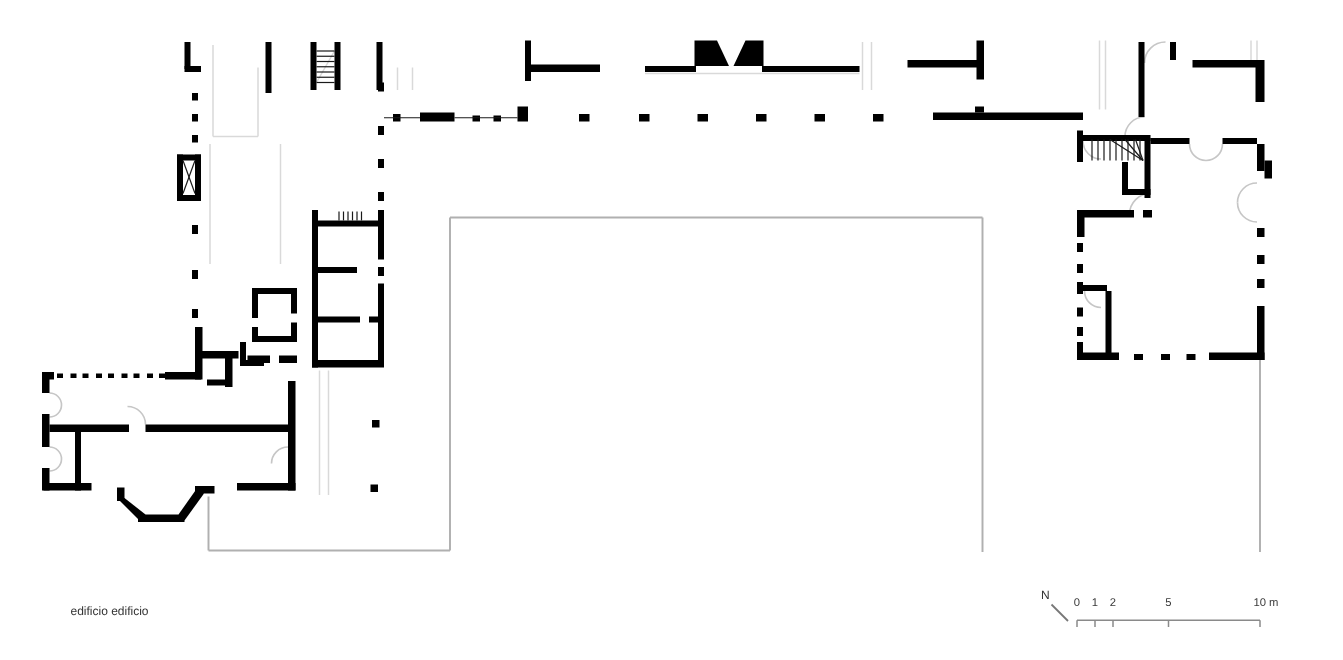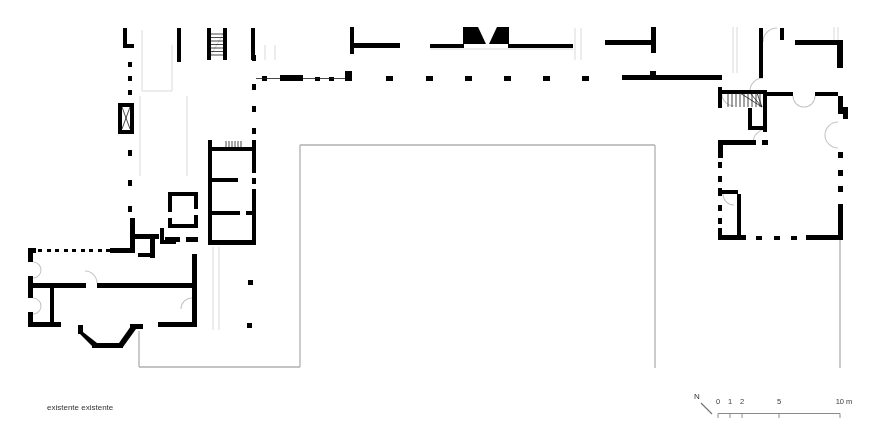--- a/index.html
+++ b/index.html
@@ -230,16 +230,16 @@
         <line x1="779" y1="413.5" x2="779" y2="418" stroke="#8a8a8a" stroke-width="1"></line>
         <text x="779" y="404" text-anchor="middle" font-family="Liberation Sans, sans-serif" font-size="7.5" fill="#3a3a3a">5</text>
         <line x1="840" y1="413.5" x2="840" y2="418" stroke="#8a8a8a" stroke-width="1"></line>
         <text x="844" y="404" text-anchor="middle" font-family="Liberation Sans, sans-serif" font-size="7.5" fill="#3a3a3a">10 m</text>
       </g>
     <g>
         <line x1="701" y1="403" x2="712" y2="414" stroke="#777" stroke-width="1.2"></line>
       </g>
   </svg>
 
-  <div class="tiny-label" style="left:47px;top:403px;">existente existente</div>
+  <div class="tiny-label" style="left:47px;top:403px;">edificio edificio</div>
 
   <div class="tiny-label" style="left:694px;top:392px;">N</div>
 </div>
 
 </body></html>

